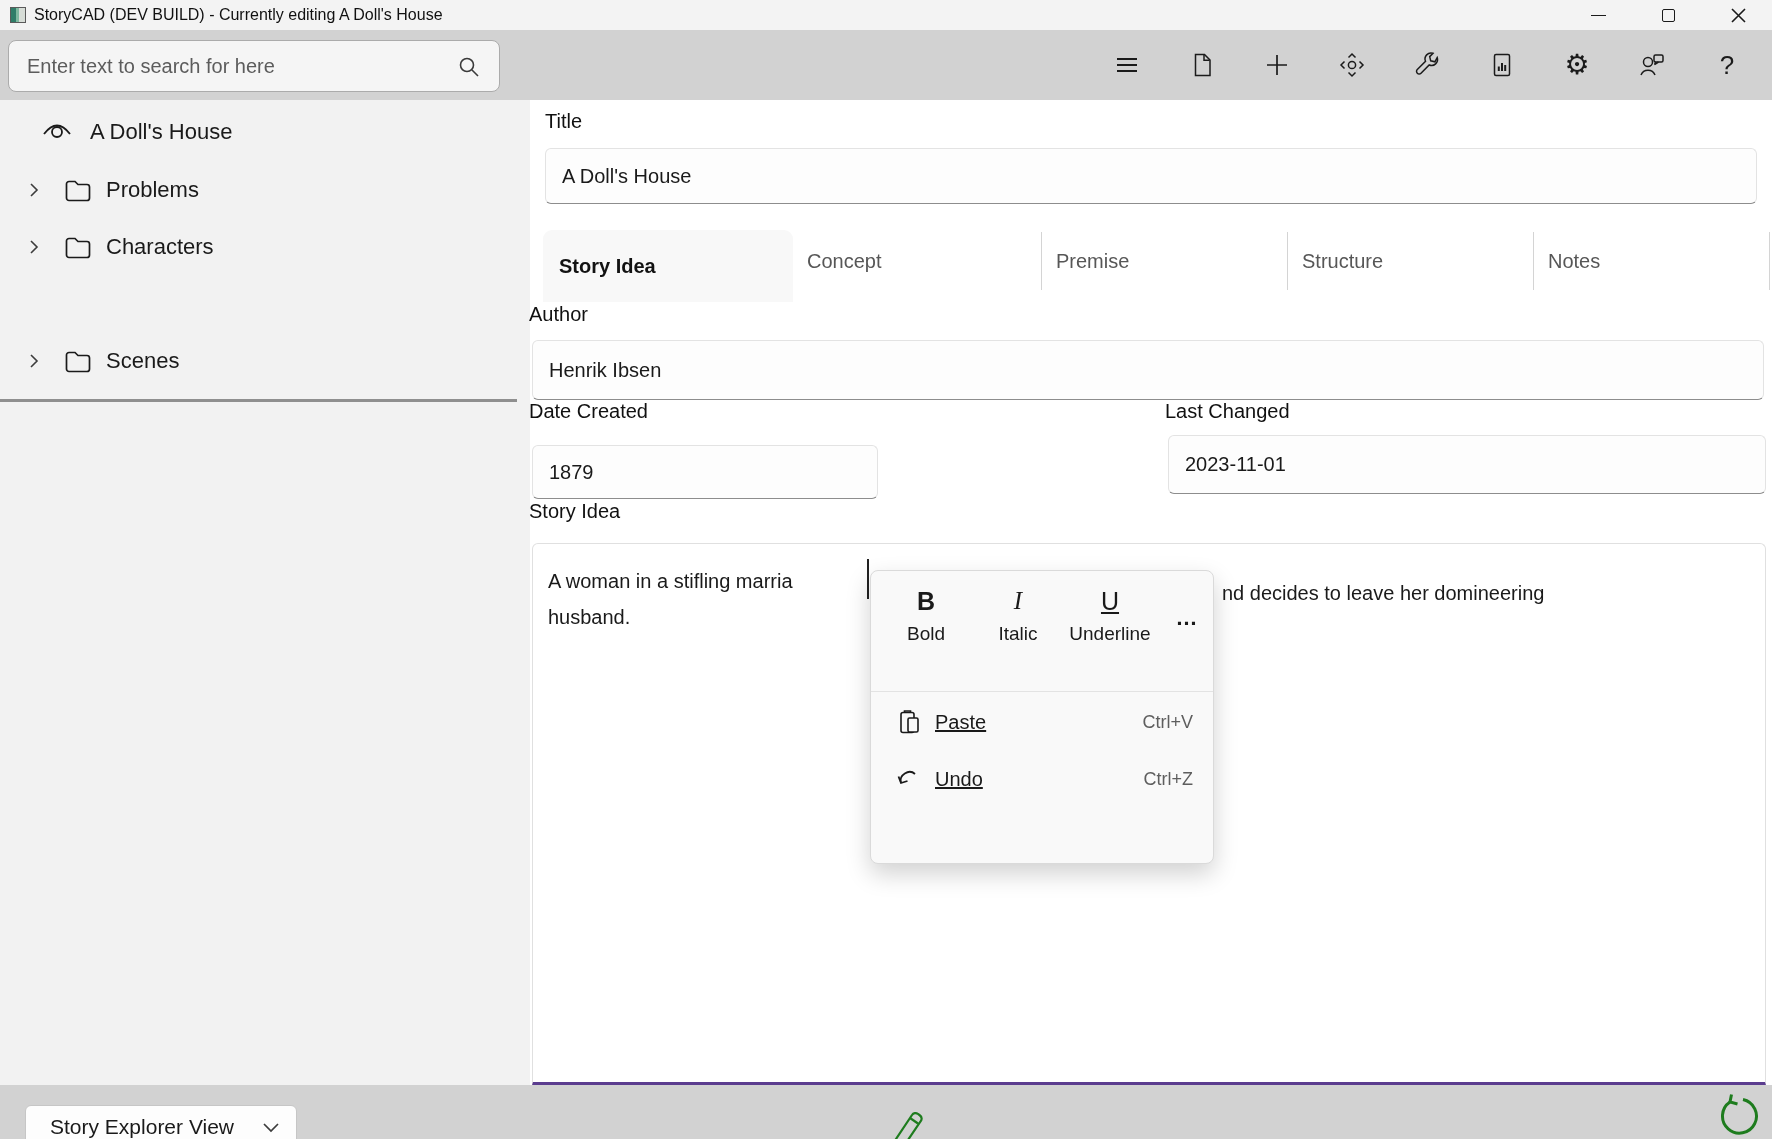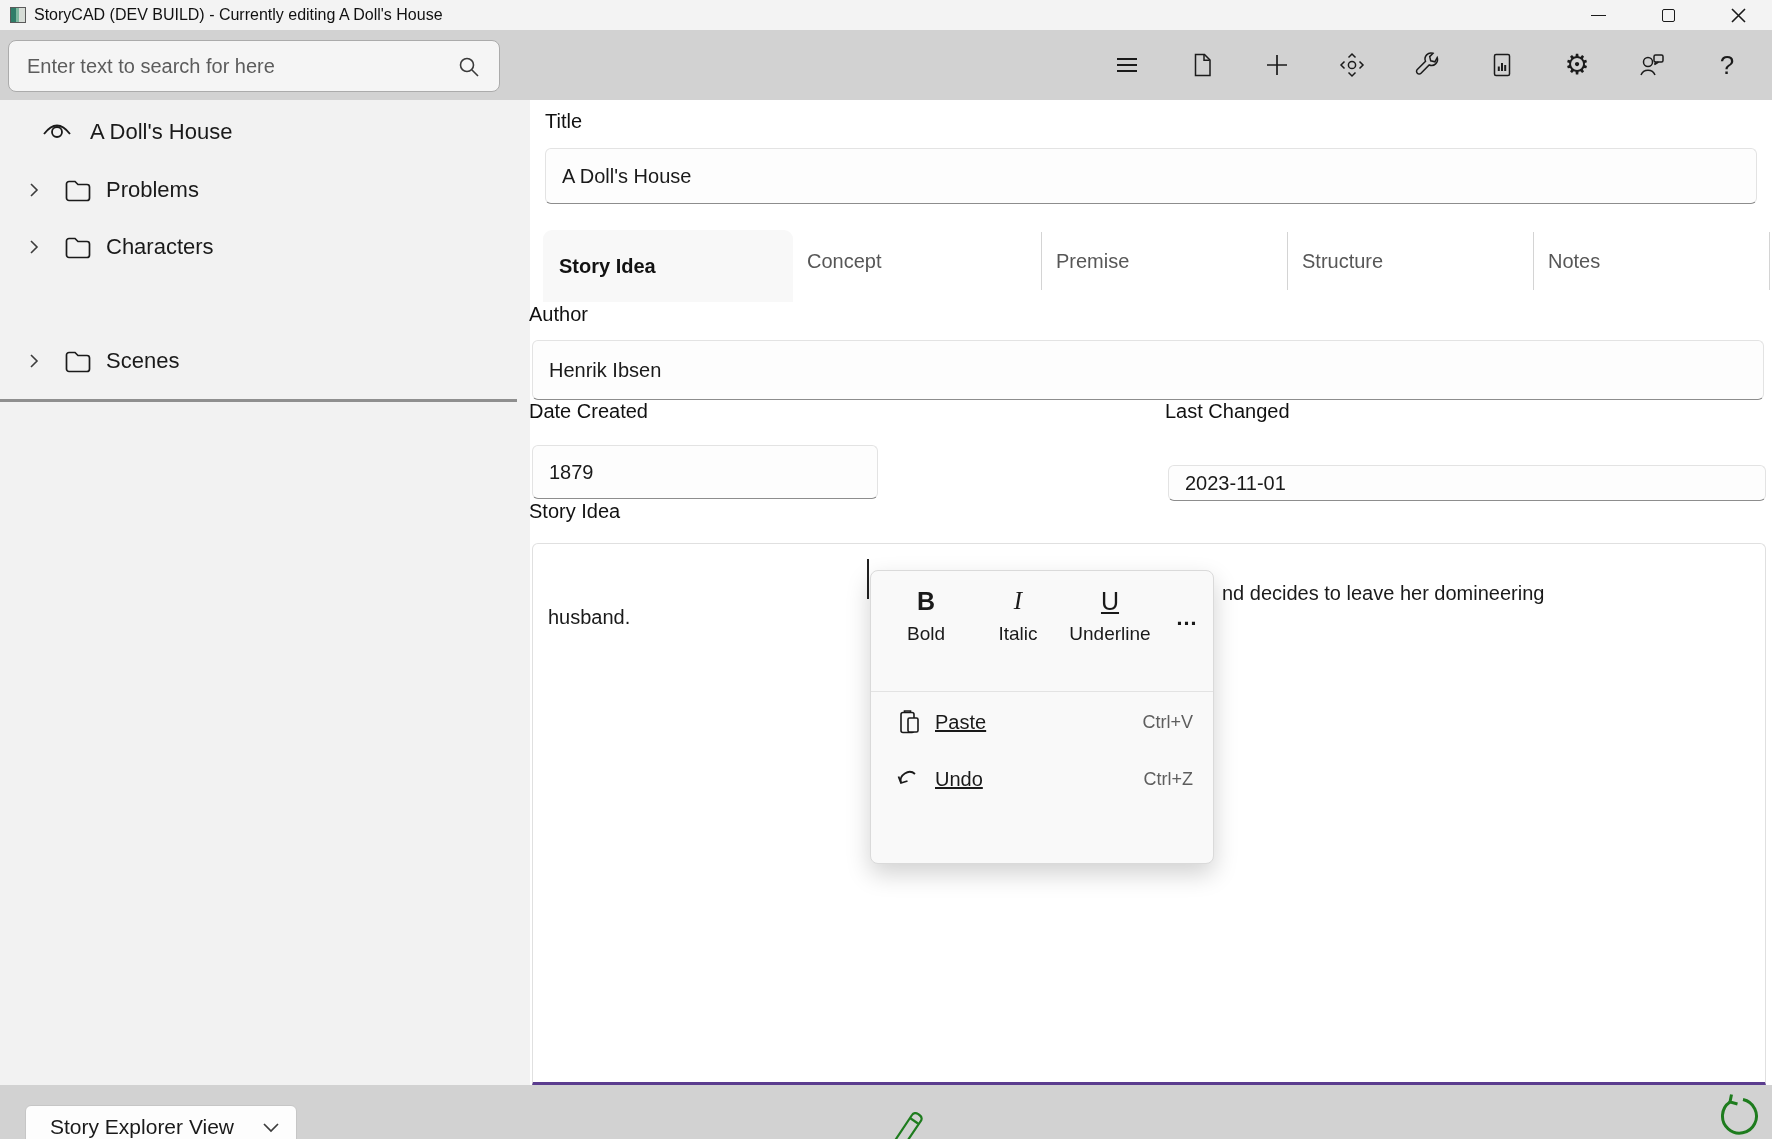--- a/index.html
+++ b/index.html
@@ -233,26 +233,27 @@
   <div class="abs field-label" style="left:529px;top:303px">Author</div>
   <div class="tf" style="left:532px;top:340px;width:1232px;height:60px">
     <input value="Henrik Ibsen" style="">
   </div>
 
   <div class="abs field-label" style="left:529px;top:400px">Date Created</div>
   <div class="tf" style="left:532px;top:445px;width:346px;height:54px">
     <input value="1879" style="">
   </div>
   <div class="abs field-label" style="left:1165px;top:400px">Last Changed</div>
-  <div class="tf" style="left:1168px;top:465px;width:598px;height:36px">
+  <div class="tf" style="left:1168px;top:435px;width:598px;height:59px">
     <input value="2023-11-01" style="">
   </div>
 
   <div class="abs field-label" style="left:529px;top:500px">Story Idea</div>
   <div class="abs storybox"></div>
+  <span class="story-text" style="left:548px;top:563px">A woman in a stifling marria</span>
   <span class="story-text" style="left:1222px;top:575px">nd decides to leave her domineering</span>
   <span class="story-text" style="left:548px;top:599px">husband.</span>
   <div class="abs caret"></div>
 
   <div class="abs popup">
     <div class="fmt-btn" style="left:12px">
       <span class="fmt-glyph b">B</span>
       <span class="fmt-label">Bold</span>
     </div>
     <div class="fmt-btn" style="left:104px">

